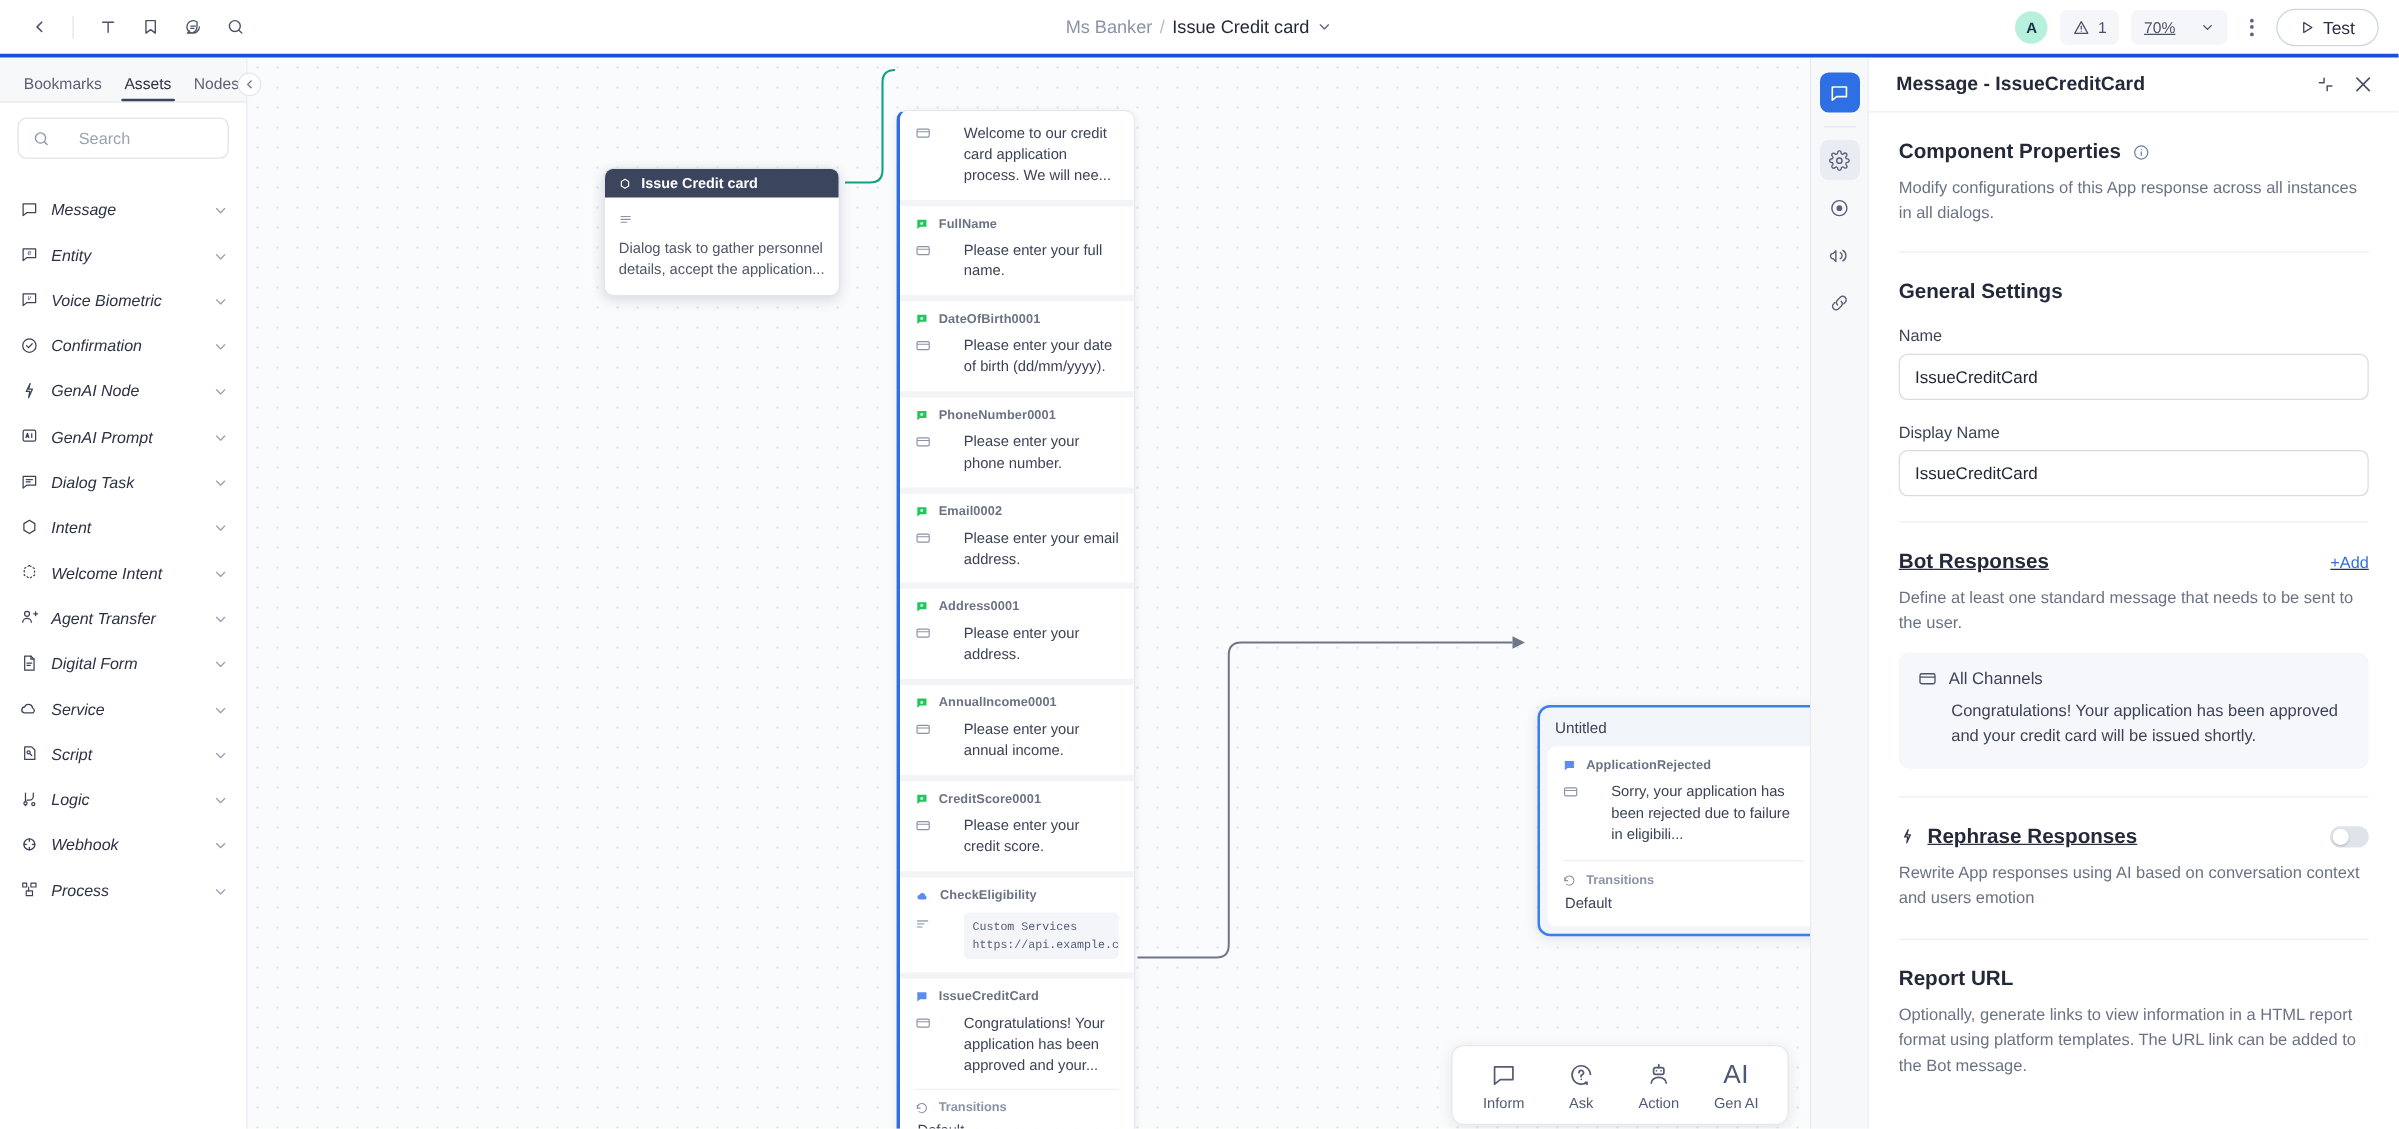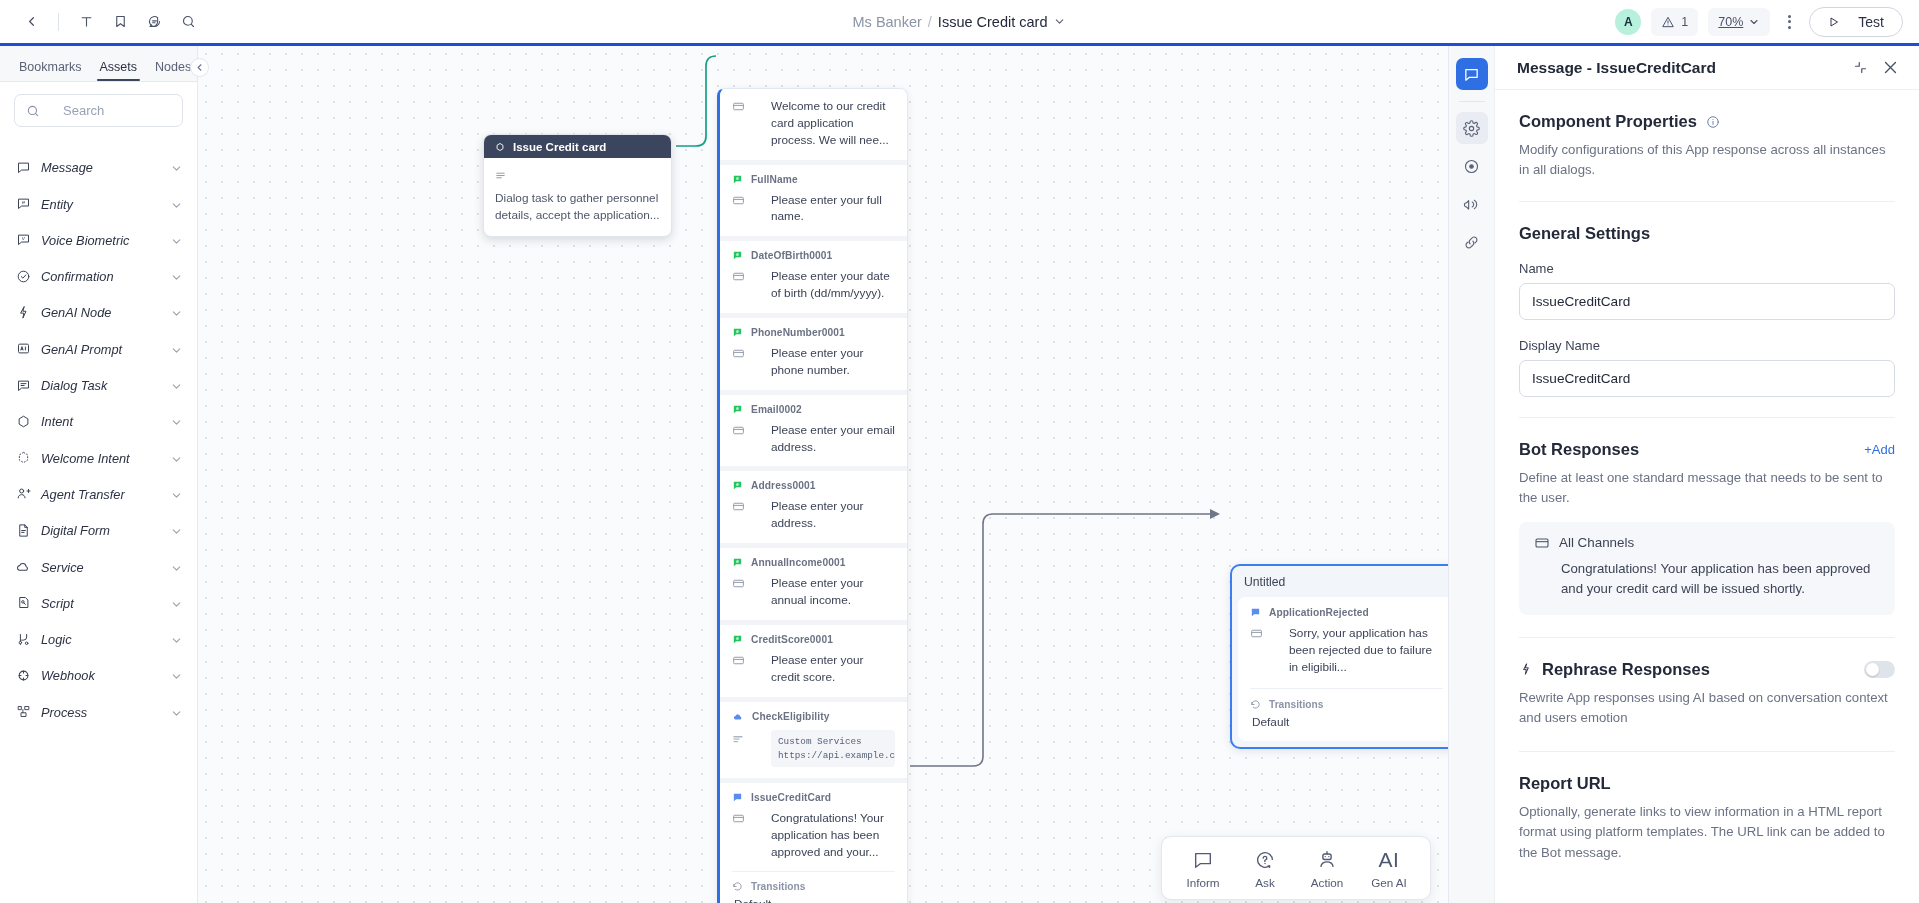--- a/index.html
+++ b/index.html
@@ -43,23 +43,23 @@
     width: 26px; height: 26px; border-radius: 50%;
     background: #b8f0de; color: #16303c;
     display: flex; align-items: center; justify-content: center;
     font-size: 12px; font-weight: 600; cursor: pointer;
   }
   .pill {
     display: flex; align-items: center; gap: 6px;
     height: 28px; padding: 0 10px; border-radius: 6px;
     background: #f4f6f9; color: #4a5269; font-size: 12.5px; cursor: pointer;
   }
-  .pill.zoom { gap: 5px; text-decoration: underline; }
+  .pill.zoom { gap: 20px; text-decoration: underline; }
   .test-btn {
-    display: flex; align-items: center; gap: 18px;
+    display: flex; align-items: center; gap: 6px;
     height: 30px; padding: 0 18px; border-radius: 16px;
     border: 1px solid #cfd5e0; background: #fff;
     color: #2c3244; font-size: 14px; font-weight: 500; cursor: pointer;
   }
   .dots { display: flex; flex-direction: column; gap: 2.5px; align-items: center; cursor: pointer; padding: 4px 8px;}
   .dots i { width: 3px; height: 3px; background: #5a6278; border-radius: 50%; display: block; }
 
   
   .body { flex: 1; display: flex; min-height: 0; position: relative; }
 
@@ -226,21 +226,21 @@
     display: flex; align-items: center; gap: 9px;
   }
   .sec-desc { font-size: 13.2px; color: #6b7284; line-height: 1.55; margin-top: 9px; }
   .hr { border-top: 1px solid #eceff4; margin: 20px 0 0 0; }
   .field-label { font-size: 13px; color: #3c4356; margin-bottom: 7px; }
   .field-input {
     width: 100%; height: 37px; border: 1px solid #d6dbe4; border-radius: 7px;
     padding: 0 12px; font-size: 13.6px; color: #232939;
     font-family: inherit; outline: none; background: #fff;
   }
-  .row-between { display: flex; align-items: center; justify-content: space-between; }
+  .row-between { display: flex; align-items: center; justify-content: space-between; text-decoration: underline; }
   .add-link { font-size: 13px; color: #2f6fe4; cursor: pointer; font-weight: 500; }
   .resp-card {
     background: #f5f7fa; border-radius: 8px; padding: 13px 15px 15px 15px; margin-top: 13px;
   }
   .resp-chan {
     display: flex; align-items: center; gap: 9px;
     font-size: 13.4px; color: #3c4356; margin-bottom: 8px;
   }
   .resp-text { font-size: 13.2px; color: #3c4356; line-height: 1.55; padding-left: 27px; }
   .toggle {

